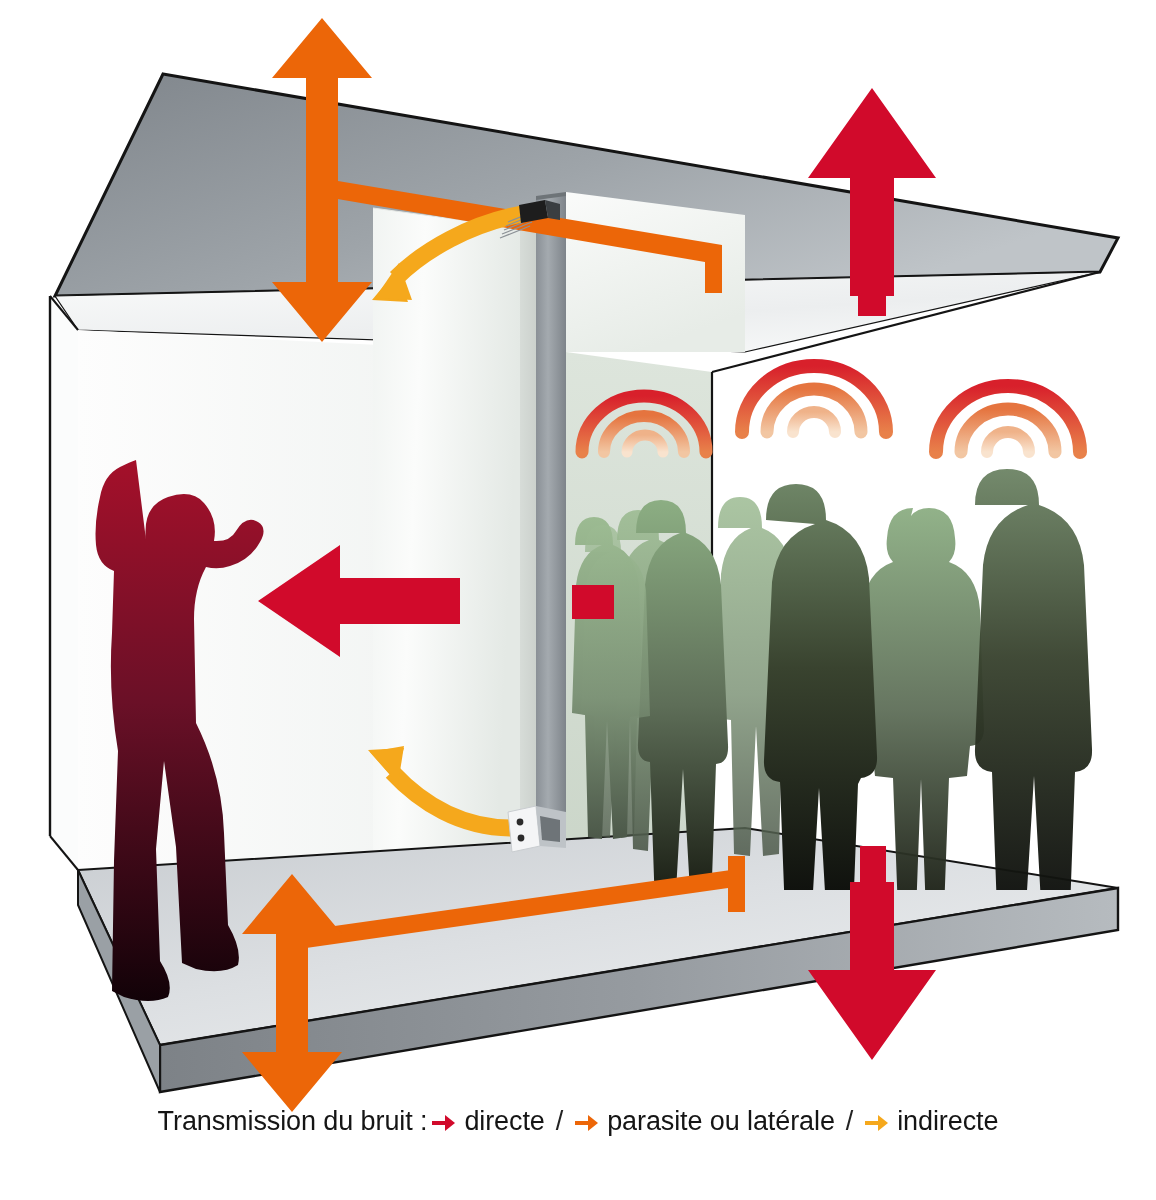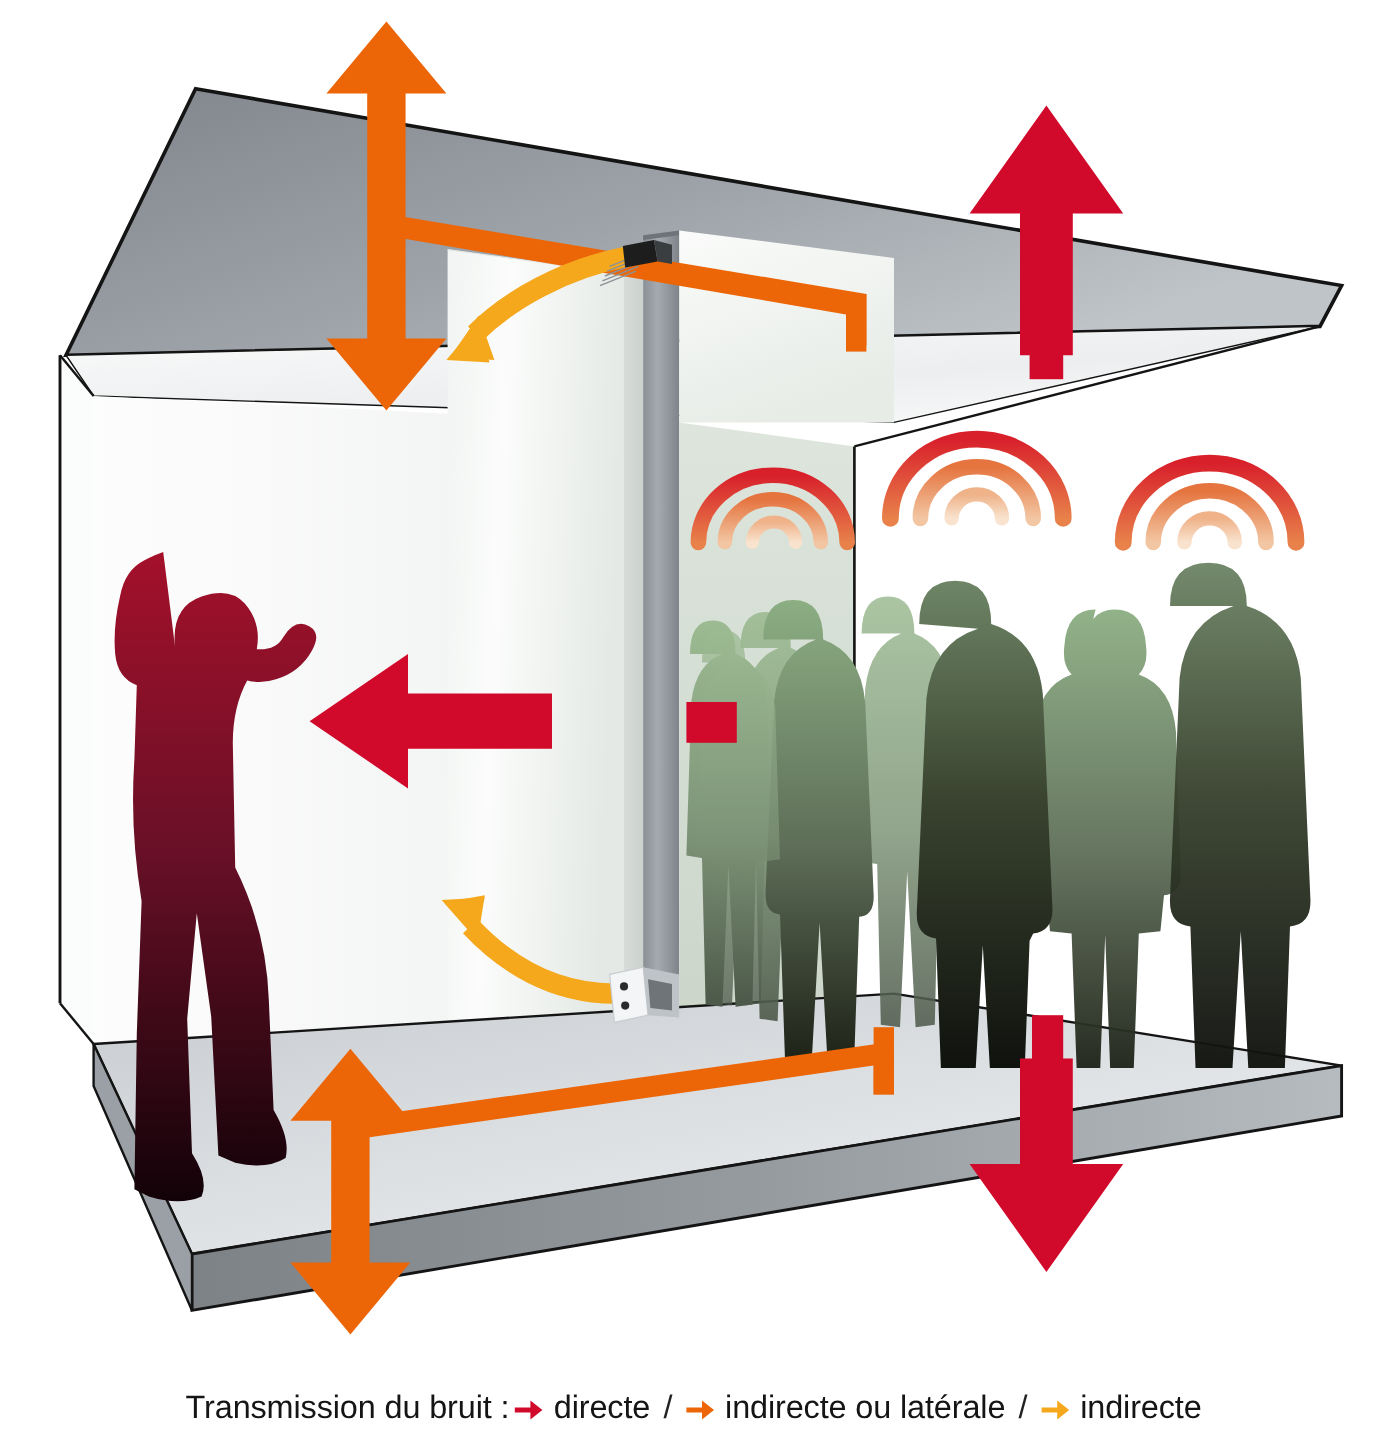--- a/index.html
+++ b/index.html
@@ -1,20 +1,20 @@
 <!DOCTYPE html>
 <html><head>
 <meta charset="utf-8">
 <style>
   html,body{margin:0;padding:0;background:#ffffff;}
   body{width:1156px;height:1200px;position:relative;overflow:hidden;
        font-family:"Liberation Sans", sans-serif;}
   #stage{position:absolute;left:0;top:0;width:1156px;height:1200px;}
   svg.scene{position:absolute;left:0;top:0;width:1156px;height:1200px;display:block;}
-  #caption{position:absolute;left:0;top:1150px;width:1156px;height:46px;
+  #caption{position:absolute;left:0;top:1098px;width:1156px;height:46px;
            display:flex;align-items:center;justify-content:center;}
   #caption .cap-line{display:flex;align-items:center;font-size:27px;color:#151515;
            letter-spacing:-0.1px;white-space:nowrap;}
   #caption .cap-txt{margin:0 2px;}
   #caption .sep{margin:0 9px;color:#222;}
   .capArrow{display:inline-block;width:26px;height:22px;margin:0 5px 0 2px;vertical-align:middle;}
 </style>
 </head>
 <body>
 
@@ -266,21 +266,21 @@
       </span>
       <span class="cap-txt">directe</span>
 
       <span class="sep">/</span>
 
       <span class="capArrow">
         <svg viewBox="0 0 26 22" width="26" height="22" aria-hidden="true">
           <path d="M1 9 h13 v-6 l10 8 l-10 8 v-6 h-13 z" fill="#EC6608"></path>
         </svg>
       </span>
-      <span class="cap-txt">indirecte ou latérale</span>
+      <span class="cap-txt">parasite ou latérale</span>
 
       <span class="sep">/</span>
 
       <span class="capArrow">
         <svg viewBox="0 0 26 22" width="26" height="22" aria-hidden="true">
           <path d="M1 9 h13 v-6 l10 8 l-10 8 v-6 h-13 z" fill="#F5A81C"></path>
         </svg>
       </span>
       <span class="cap-txt">indirecte</span>
     </div>

